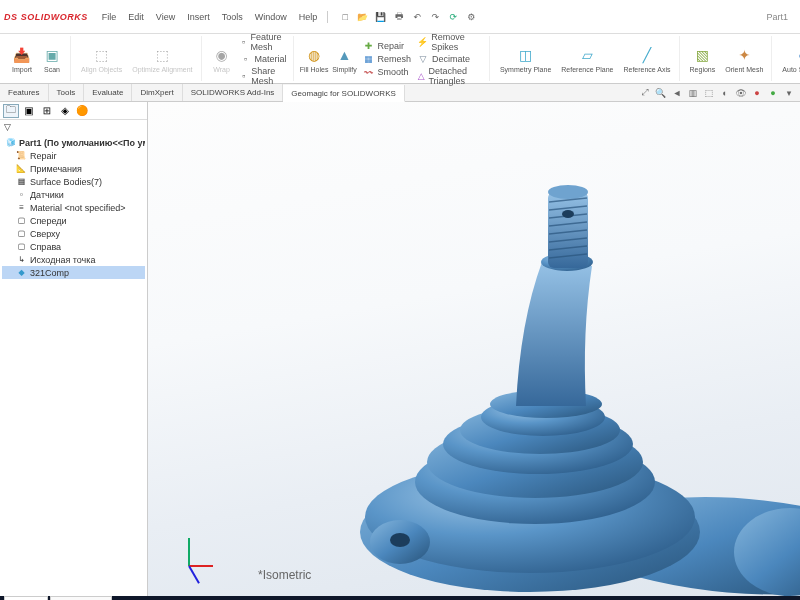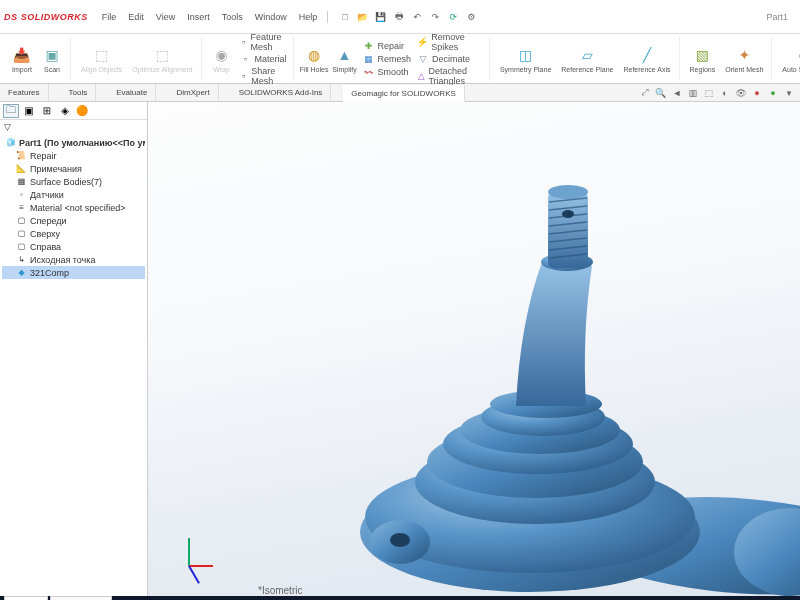--- a/index.html
+++ b/index.html
@@ -21,21 +21,21 @@
 .rgroup.row { flex-direction:row; gap:2px; }
 .rbtn { display:flex; flex-direction:column; align-items:center; justify-content:center; padding:2px 4px; cursor:pointer; min-width:28px; }
 .rbtn .ricon { width:20px; height:20px; display:flex; align-items:center; justify-content:center; font-size:14px; }
 .rbtn .rlabel { font-size:7px; color:#555; text-align:center; line-height:1; margin-top:1px; white-space:nowrap; }
 .rbtn.disabled { opacity:0.35; }
 .stack { display:flex; flex-direction:column; gap:1px; }
 .stack .srow { display:flex; align-items:center; gap:3px; font-size:7px; color:#555; padding:0 2px; }
 .stack .srow .sicon { width:12px; height:12px; font-size:9px; display:flex; align-items:center; justify-content:center; }
 
 
-.tabsbar { height:18px; background:#f4f4f4; border-bottom:1px solid #ccc; display:flex; align-items:stretch;gap:12px; }
+.tabsbar { height:18px; background:#f4f4f4; border-bottom:1px solid #ccc; display:flex; align-items:stretch; }
 .tab { padding:2px 8px; font-size:8px; color:#444; border-right:1px solid #ddd; display:flex; align-items:center; cursor:pointer; }
 .tab.active { background:#fff; border-bottom:1px solid #fff; position:relative; top:1px; }
 .tools-right { margin-left:auto; display:flex; align-items:center; gap:2px; padding-right:4px; }
 .tools-right .tri { width:14px; height:14px; font-size:9px; display:flex; align-items:center; justify-content:center; color:#666; }
 
 
 .main { display:flex; height:494px; }
 .sidebar { width:148px; background:#fff; border-right:1px solid #ccc; display:flex; flex-direction:column; }
 .sb-icons { height:18px; display:flex; align-items:center; gap:2px; padding:0 3px; border-bottom:1px solid #ddd; }
 .sb-icons .sbi { width:16px; height:14px; font-size:10px; display:flex; align-items:center; justify-content:center; border:1px solid transparent; }
@@ -346,20 +346,20 @@
       </g>
 
       <ellipse cx="298" cy="52" rx="6" ry="4" fill="#1c3d5c"></ellipse>
     </svg>
 
     <div class="triad">
       <div class="ax z"></div>
       <div class="ax y"></div>
       <div class="ax x"></div>
     </div>
-    <div style="position:absolute;left:110px;bottom:0;font-size:10px;color:#666">*Isometric</div>
+    <div style="position:absolute;left:110px;bottom:14px;font-size:12px;color:#666">*Isometric</div>
   </div>
 </div>
 
 <div class="bottomtabs">
   <div class="btab active">Model</div>
   <div class="btab">Animation1</div>
 </div>
 
 </body></html>

